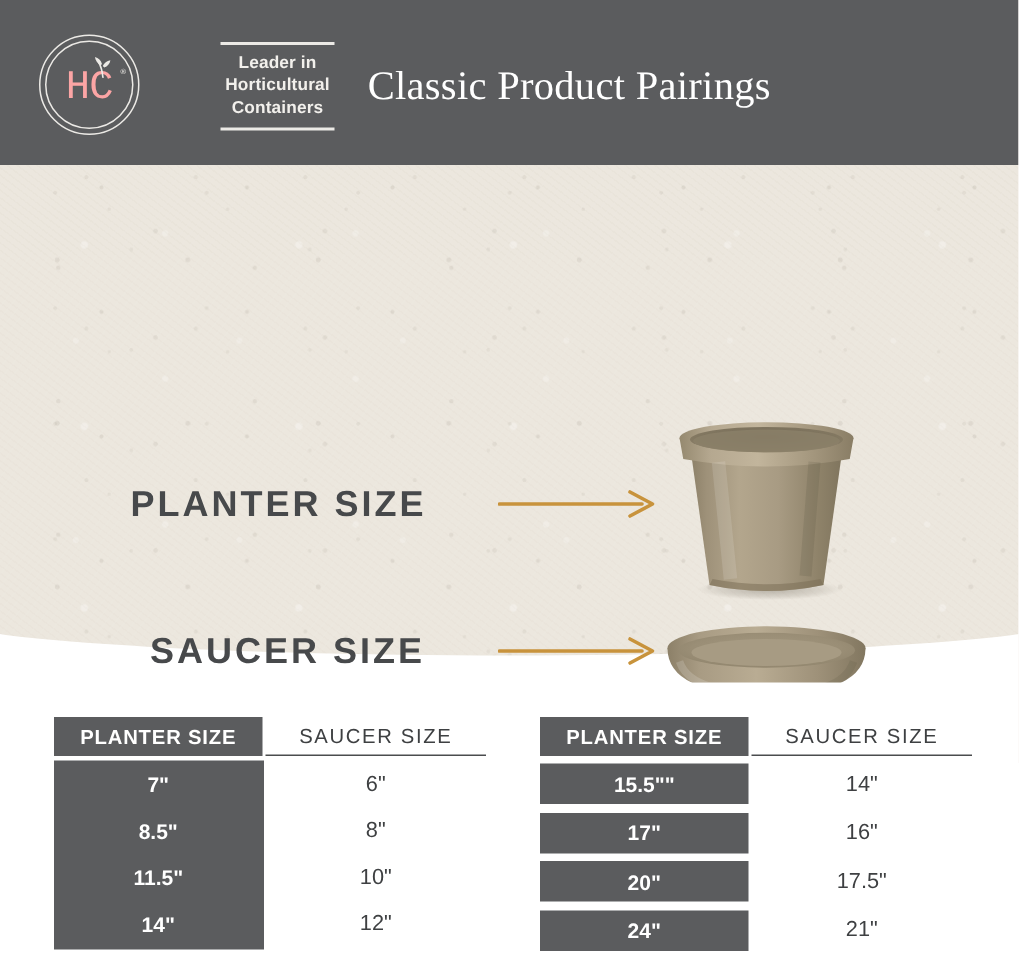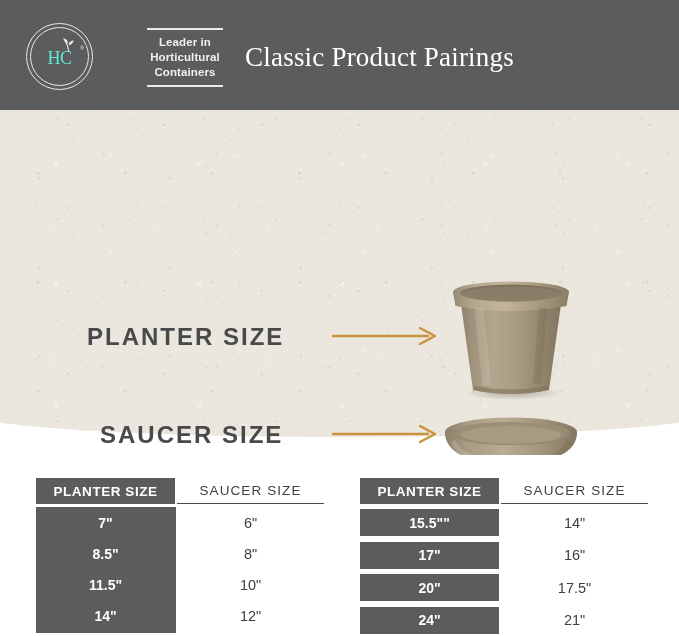--- a/index.html
+++ b/index.html
@@ -57,24 +57,24 @@
     border: 1.1px solid #eceae6;
     border-radius: 50%;
   }
   .logo-mark .hc-text {
     position: absolute;
     left: 0; top: 0;
     width: 67px; height: 67px;
     display: flex;
     align-items: center;
     justify-content: center;
-    font-family: Liberation Serif, serif;
-    font-size: 18px;
+    font-family: Liberation Mono, monospace;
+    font-size: 27px;
     letter-spacing: -0.5px;
-    color: #5eead4;
+    color: #fca5a5;
     padding-top: 4px;
   }
   .logo-mark .leaf-svg {
     position: absolute;
     left: 33px; top: 14px;
   }
   .logo-mark .reg-mark {
     position: absolute;
     right: 9px; top: 22px;
     font-size: 5px;

